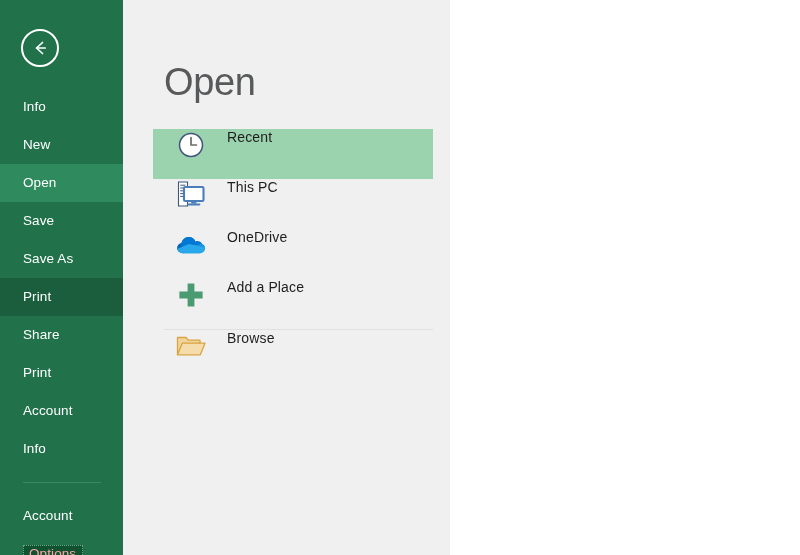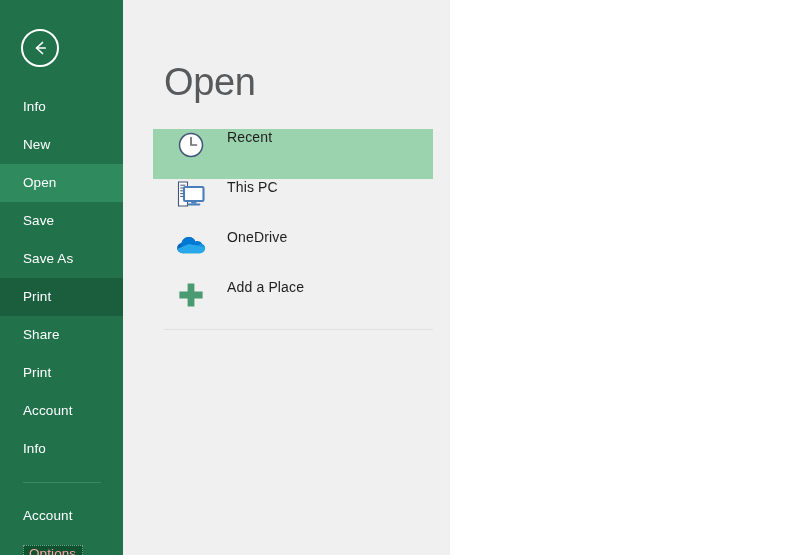--- a/index.html
+++ b/index.html
@@ -263,19 +263,28 @@
         <span class="place-icon">
           <svg width="26" height="26" viewBox="0 0 26 26">
             <path d="M9.6 1.4 H16.4 V9.6 H24.6 V16.4 H16.4 V24.6 H9.6 V16.4 H1.4 V9.6 H9.6 Z" fill="#4a9a72"></path>
           </svg>
         </span>
         <span class="place-label">Add a Place</span>
       </div>
 
       <div class="place-divider"></div>
 
+      <div class="place">
+        <span class="place-icon">
+          <svg width="30" height="24" viewBox="0 0 30 24">
+            <path d="M1.5 20.5 L1.5 3.5 L10.0 3.5 L12.3 6.2 L24.0 6.2 L24.0 9.0 L1.5 20.5 Z" fill="#f1d49a" stroke="#d9a441" stroke-width="1.3" stroke-linejoin="round"></path>
+            <path d="M1.5 20.8 L6.2 9.2 L29.0 9.2 L24.3 20.8 Z" fill="#f5dcab" stroke="#d9a441" stroke-width="1.3" stroke-linejoin="round"></path>
+          </svg>
+        </span>
+        <span class="place-label">Browse</span>
+      </div>
 
     </div>
   </div>
 
   <div class="right-blank"></div>
 
 </div>
 
 </body></html>

